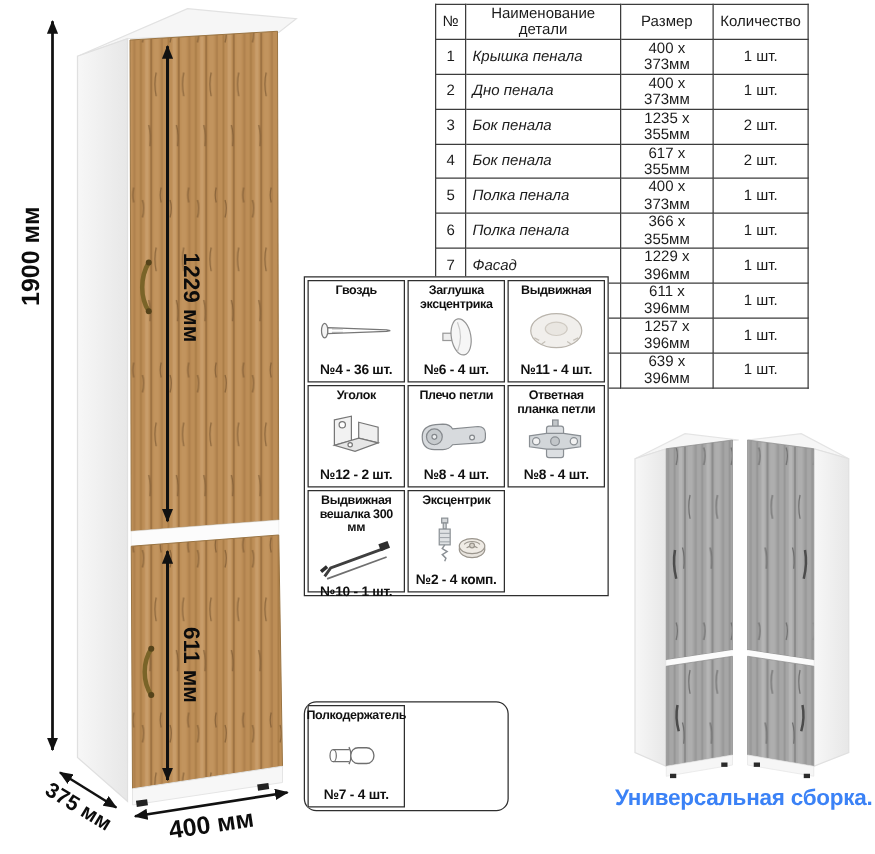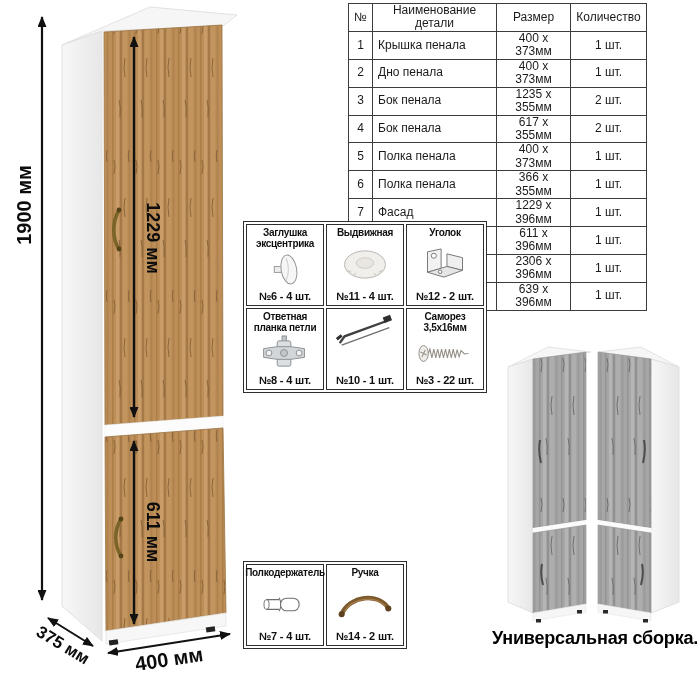--- a/index.html
+++ b/index.html
@@ -9,35 +9,35 @@
   .main-svg{position:absolute;left:0;top:0;}
   .mini-svg{position:absolute;left:493px;top:336px;}
 
   
   .parts-table{position:absolute;left:348px;top:3px;border-collapse:collapse;
                table-layout:fixed;width:298px;font-size:12px;color:#1b1b1b;}
   .parts-table th,.parts-table td{border:1px solid #3c3c3c;padding:0 3px;line-height:1.12;}
   .parts-table th{font-weight:normal;text-align:center;height:19px;}
   .parts-table td{height:15px;}
   .parts-table td.c0,.parts-table td.c2,.parts-table td.c3{text-align:center;}
-  .parts-table td.c1{text-align:left;padding-left:5px;}
+  .parts-table td.c1{text-align:left;padding-left:5px;font-style:italic;}
 
   
   .hw-grid{position:absolute;display:grid;gap:2px;padding:2px;border:1px solid #2e2e2e;background:#fff;}
   .hw-a{left:243px;top:221px;grid-template-columns:repeat(3,78px);grid-auto-rows:82px;}
-  .hw-b{left:243px;top:561px;grid-template-columns:repeat(2,78px);grid-auto-rows:82px;}
+  .hw-b{left:243px;top:561px;grid-template-columns:repeat(2,78px);grid-auto-rows:82px;border-radius:10px;}
   .hw-cell{border:1px solid #2e2e2e;display:flex;flex-direction:column;align-items:center;
            justify-content:space-between;padding:2px 1px 3px;text-align:center;background:#fff;}
   .hw-title{font-weight:bold;font-size:10px;line-height:1.12;letter-spacing:-0.3px;color:#101010;}
   .hw-count{font-weight:bold;font-size:11px;letter-spacing:-0.2px;color:#101010;}
   .hw-icon{flex:0 0 auto;}
   .hw-icon svg{display:block;}
 
   .caption{position:absolute;left:490px;top:628px;width:210px;text-align:center;
-           font-size:18px;font-weight:bold;color:#000000;letter-spacing:-0.2px;}
+           font-size:18px;font-weight:bold;color:#3b82f6;letter-spacing:-0.2px;}
 </style>
 </head>
 <body>
 
 <div class="canvas">
 
   <svg class="main-svg" width="300" height="683" viewBox="0 0 300 683">
     <defs>
       <marker id="mS" markerUnits="userSpaceOnUse" markerWidth="11" markerHeight="9" refX="1" refY="4.5" orient="auto">
         <path d="M11 0 L0 4.5 L11 9 Z" fill="#111"></path>
@@ -161,33 +161,42 @@
         </tr>
         <tr>
           <td class="c0">8</td>
           <td class="c1">Фасад</td>
           <td class="c2">611 х 396мм</td>
           <td class="c3">1 шт.</td>
         </tr>
         <tr>
           <td class="c0">9</td>
           <td class="c1">ДВП – задняя стенка пенала</td>
-          <td class="c2">2306 х 396мм</td>
+          <td class="c2">1257 х 396мм</td>
           <td class="c3">1 шт.</td>
         </tr>
         <tr>
           <td class="c0">10</td>
           <td class="c1">ДВП – задняя стенка пенала</td>
           <td class="c2">639 х 396мм</td>
           <td class="c3">1 шт.</td>
         </tr>
       </tbody>
   </table>
 
   <div class="hw-grid hw-a">
+  <div class="hw-cell">
+    <div class="hw-title">Гвоздь</div>
+    <div class="hw-icon">
+          <svg viewBox="0 0 72 40" width="70" height="39">
+            <use href="#nail-icon"></use>
+          </svg>
+        </div>
+    <div class="hw-count">№4 - 36 шт.</div>
+  </div>
 
 
   <div class="hw-cell">
     <div class="hw-title">Заглушка эксцентрика</div>
     <div class="hw-icon">
           <svg viewBox="0 0 72 40" width="70" height="39">
             <use href="#cam-cap-icon"></use>
           </svg>
         </div>
     <div class="hw-count">№6 - 4 шт.</div>
@@ -207,72 +216,73 @@
     <div class="hw-title">Уголок</div>
     <div class="hw-icon">
           <svg viewBox="0 0 72 40" width="70" height="39">
             <use href="#corner-bracket-icon"></use>
           </svg>
         </div>
     <div class="hw-count">№12 - 2 шт.</div>
   </div>
 
 
+  <div class="hw-cell">
+    <div class="hw-title">Плечо петли</div>
+    <div class="hw-icon">
+          <svg viewBox="0 0 72 40" width="70" height="39">
+            <use href="#hinge-arm-icon"></use>
+          </svg>
+        </div>
+    <div class="hw-count">№8 - 4 шт.</div>
+  </div>
 
   <div class="hw-cell">
     <div class="hw-title">Ответная планка петли</div>
     <div class="hw-icon">
           <svg viewBox="0 0 72 40" width="70" height="39">
             <use href="#hinge-plate-icon"></use>
           </svg>
         </div>
     <div class="hw-count">№8 - 4 шт.</div>
   </div>
 
   <div class="hw-cell">
+    <div class="hw-title">Выдвижная вешалка 300 мм</div>
     <div class="hw-icon">
           <svg viewBox="0 0 72 40" width="70" height="39">
             <use href="#pullout-rail-icon"></use>
           </svg>
         </div>
     <div class="hw-count">№10 - 1 шт.</div>
   </div>
 
 
-
-  <div class="hw-cell">
-    <div class="hw-title">Саморез 3,5х16мм</div>
-    <div class="hw-icon">
-          <svg viewBox="0 0 72 40" width="70" height="39">
-            <use href="#screw-icon"></use>
-          </svg>
-        </div>
-    <div class="hw-count">№3 - 22 шт.</div>
-  </div>
+  <div class="hw-cell">
+    <div class="hw-title">Эксцентрик</div>
+    <div class="hw-icon">
+          <svg viewBox="0 0 72 40" width="70" height="39">
+            <use href="#cam-lock-icon"></use>
+          </svg>
+        </div>
+    <div class="hw-count">№2 - 4 комп.</div>
+  </div>
+
 </div>
   <div class="hw-grid hw-b">
   <div class="hw-cell">
     <div class="hw-title">Полкодержатель</div>
     <div class="hw-icon">
           <svg viewBox="0 0 72 40" width="70" height="39">
             <use href="#shelf-pin-icon"></use>
           </svg>
         </div>
     <div class="hw-count">№7 - 4 шт.</div>
   </div>
 
-  <div class="hw-cell">
-    <div class="hw-title">Ручка</div>
-    <div class="hw-icon">
-          <svg viewBox="0 0 72 40" width="70" height="39">
-            <use href="#handle-icon"></use>
-          </svg>
-        </div>
-    <div class="hw-count">№14 - 2 шт.</div>
-  </div>
 </div>
 
   <svg class="mini-svg" width="200" height="292" viewBox="0 0 200 292">
 
     <g>
       <polygon points="15,31 55,11 98,16 40,23" fill="#f6f6f6" stroke="#e4e4e4"></polygon>
       <polygon points="15,31 40,23 40,277 15,266" fill="url(#sideg)" stroke="#e0e0e0"></polygon>
       <polygon points="40,23 93,16 93,184 40,192" fill="url(#graywood)" stroke="#8f8f8f" stroke-width="0.6"></polygon>
       <polygon points="40,192 93,184 93,189 40,197" fill="#fbfbfb"></polygon>
       <polygon points="40,197 93,189 93,268 40,277" fill="url(#graywood)" stroke="#8f8f8f" stroke-width="0.6"></polygon>

